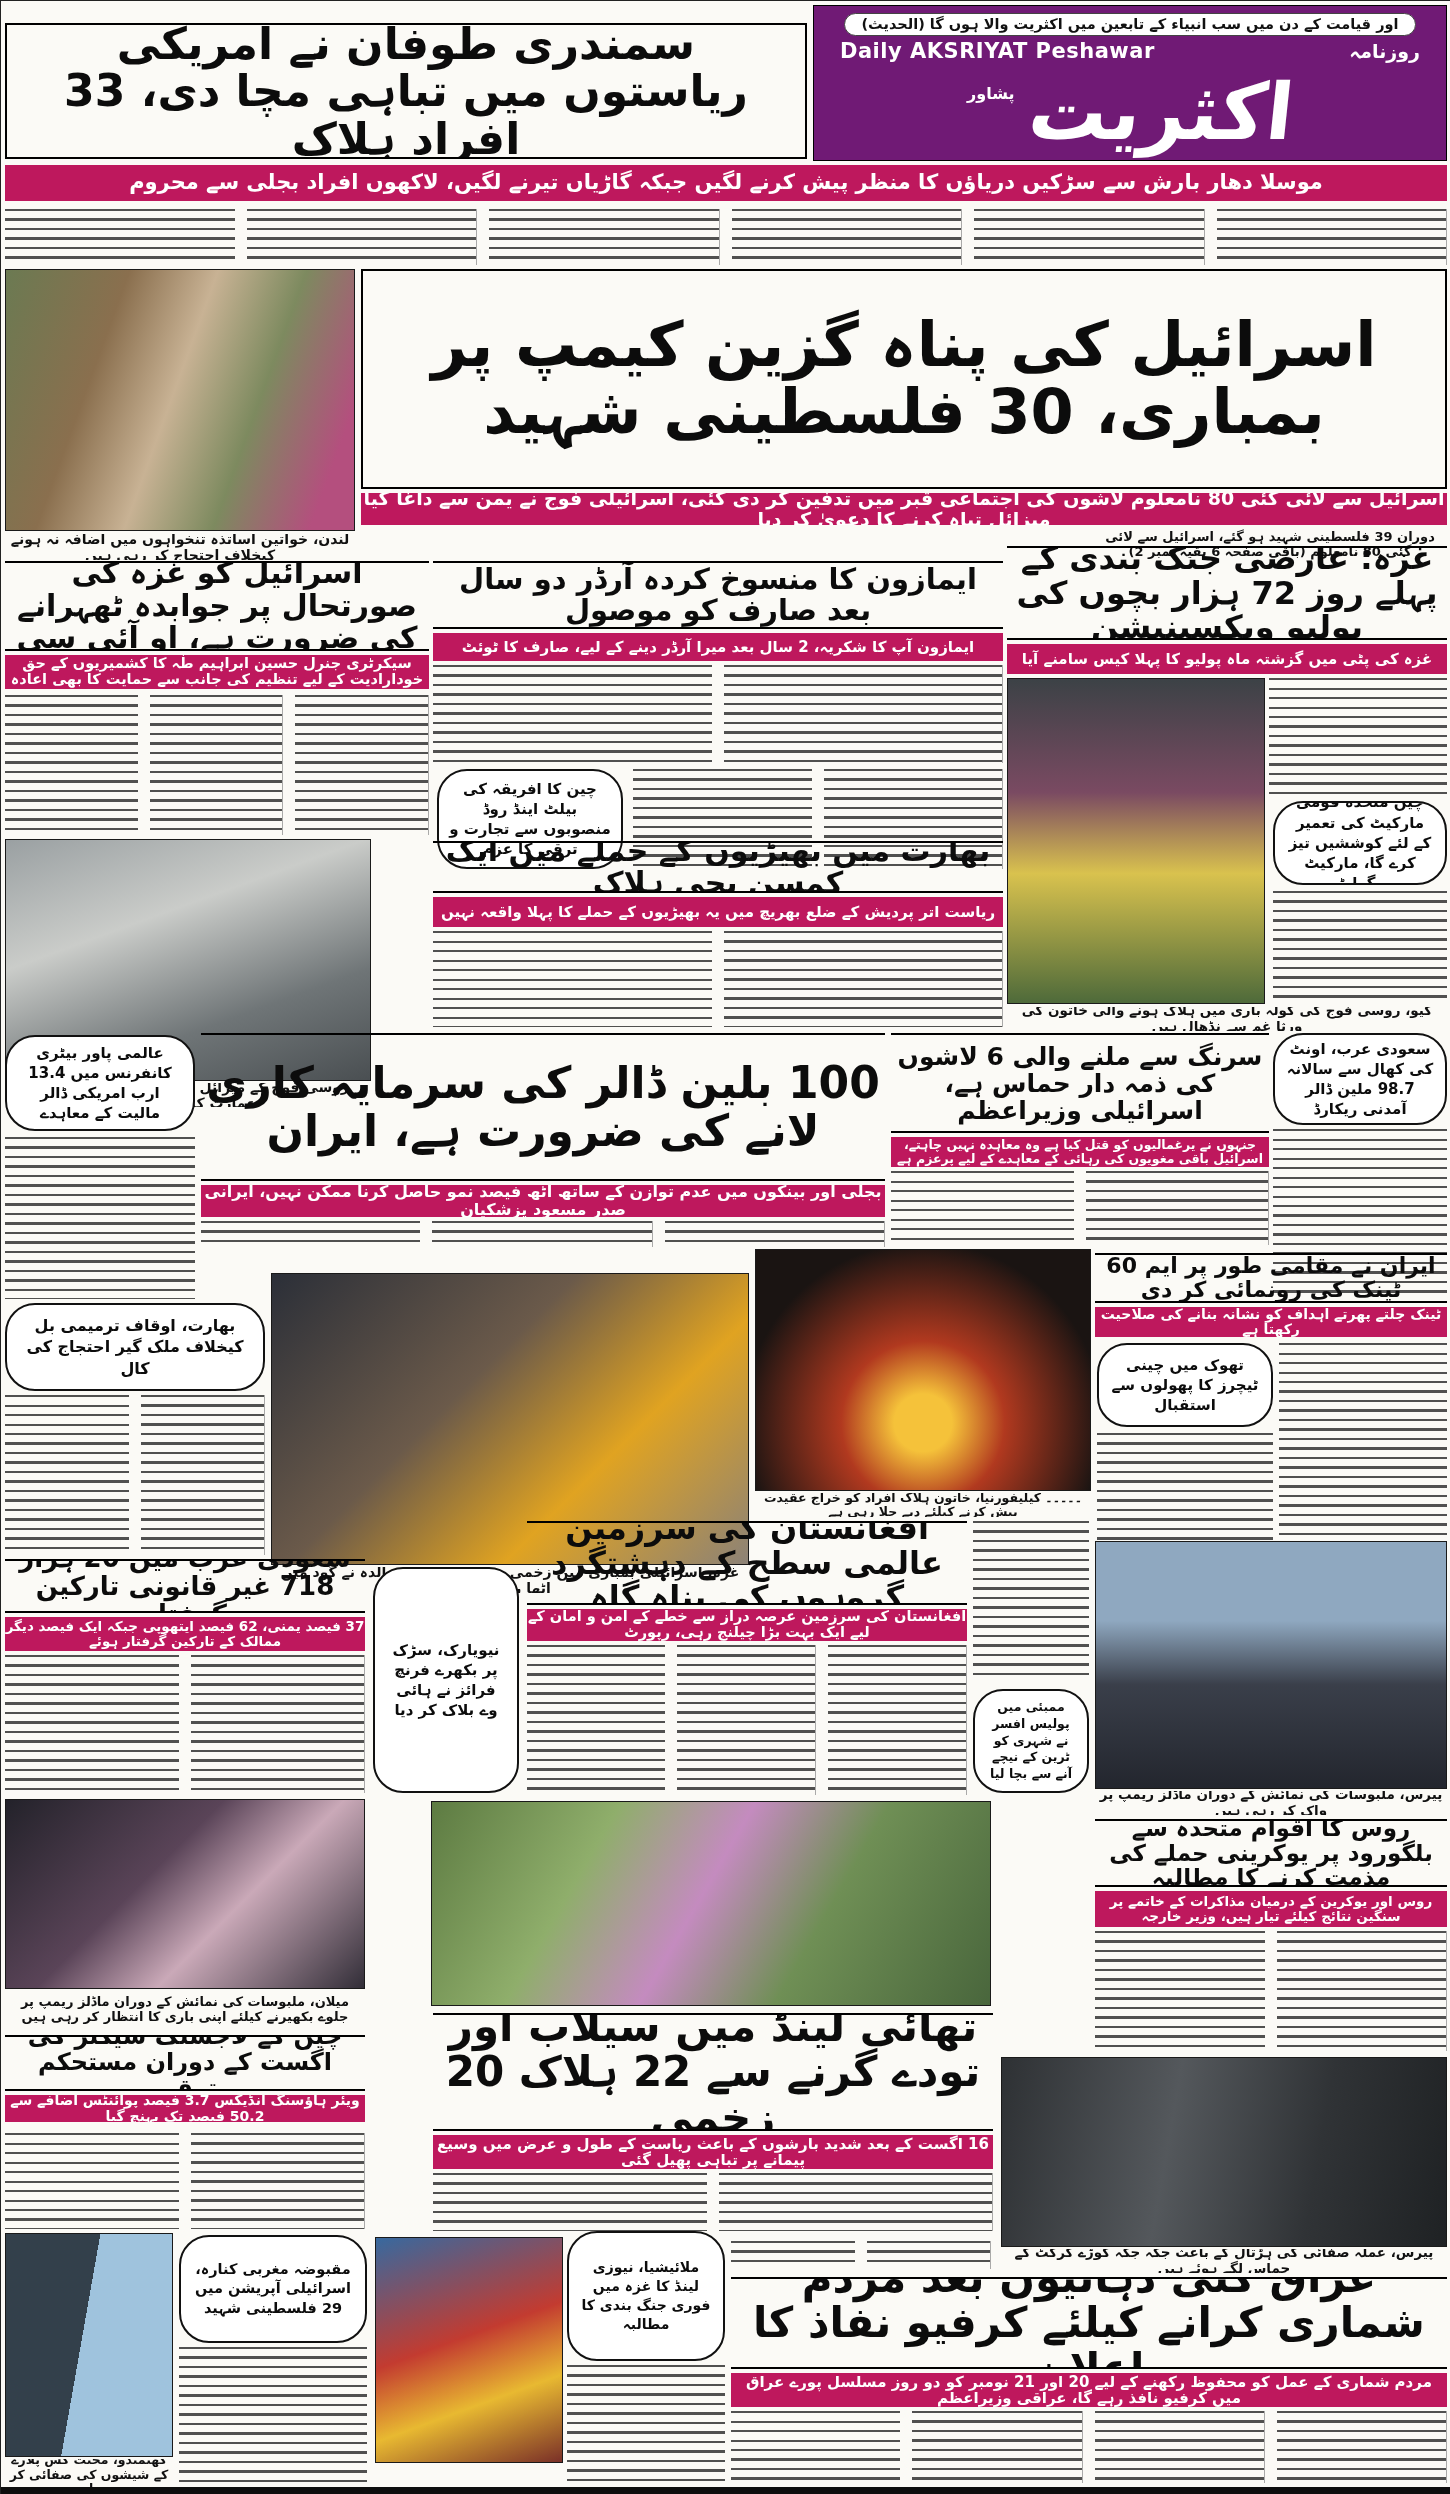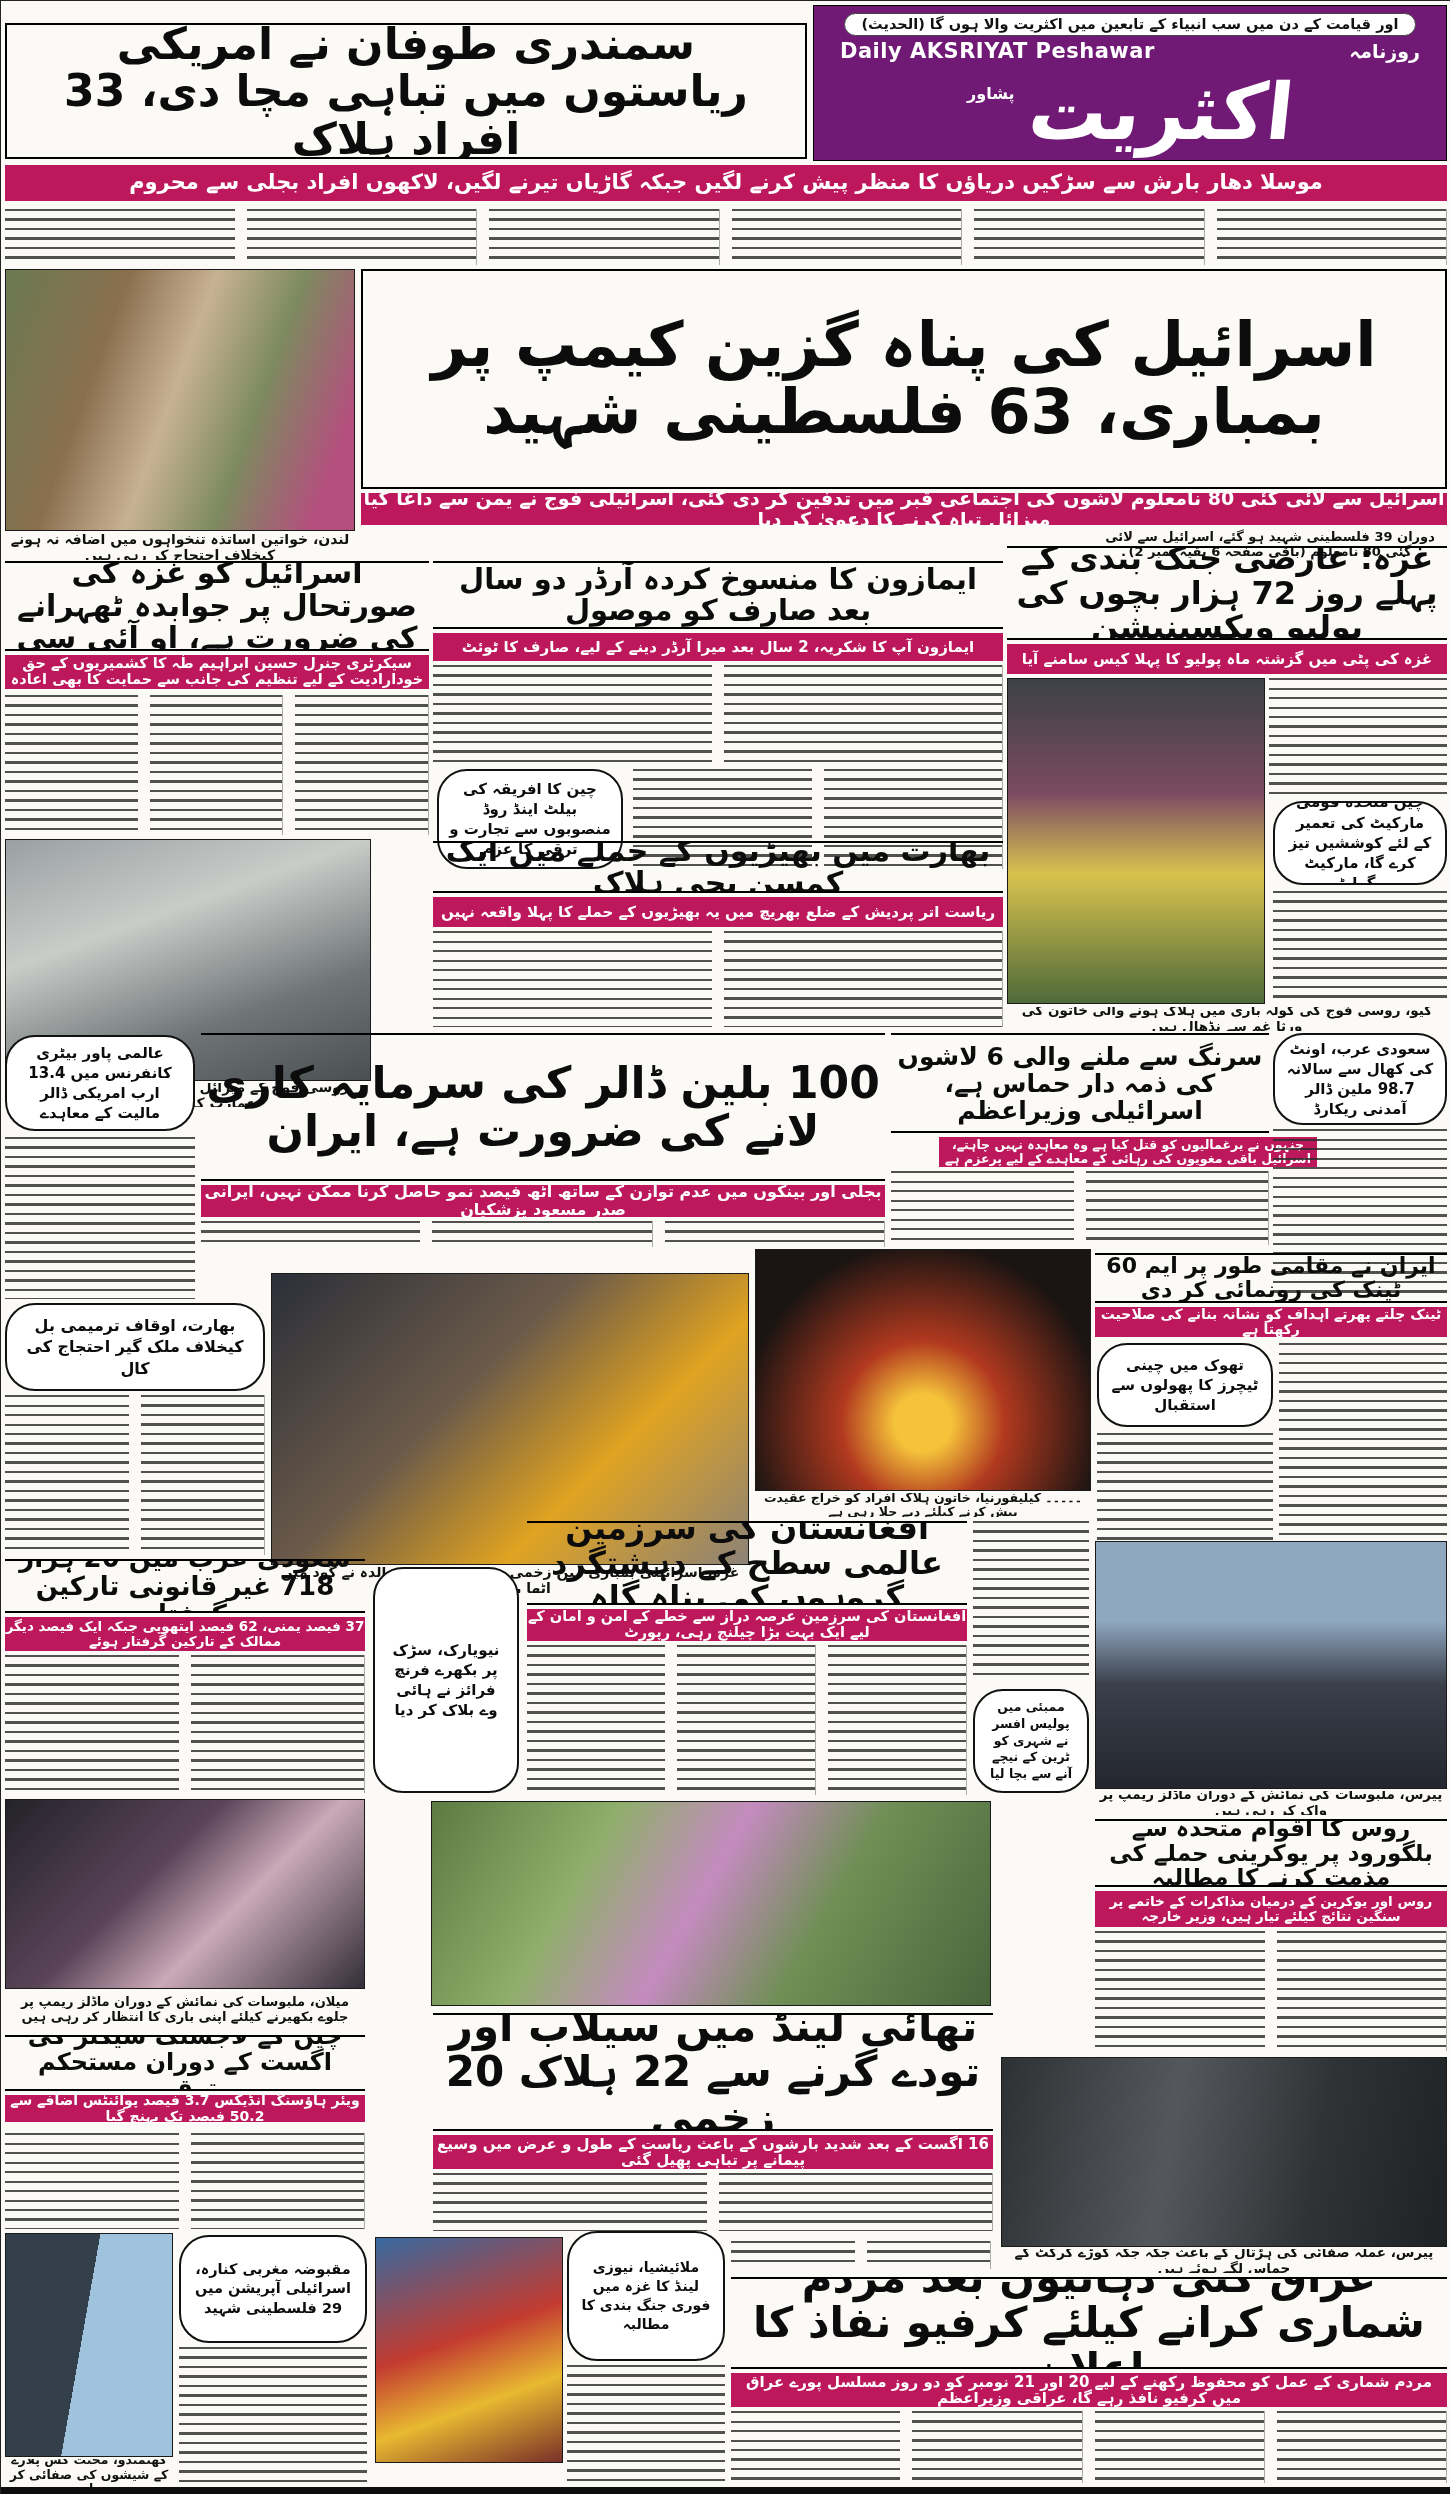--- a/index.html
+++ b/index.html
@@ -69,21 +69,21 @@
       <i class="sim"></i>
     <i class="sim"></i>
       <i class="sim"></i>
     <i class="sim"></i>
       <i class="sim"></i>
   </div>
 
   <div class="abs photo ph-teachers" style="left:4px;top:268px;width:350px;height:262px;"></div>
   <div class="abs cap" style="left:4px;top:533px;width:350px;height:26px;font-size:14px;">لندن، خواتین اساتذہ تنخواہوں میں اضافہ نہ ہونے کیخلاف احتجاج کر رہی ہیں</div>
 
-  <div class="abs hl frame" style="left:360px;top:268px;width:1086px;height:220px;font-size:62px;padding:6px 14px;">اسرائیل کی پناہ گزین کیمپ پر بمباری، 63 فلسطینی شہید</div>
+  <div class="abs hl frame" style="left:360px;top:268px;width:1086px;height:220px;font-size:62px;padding:6px 14px;">اسرائیل کی پناہ گزین کیمپ پر بمباری، 30 فلسطینی شہید</div>
   <div class="abs strip" style="left:360px;top:492px;width:1086px;height:32px;font-size:19px;">اسرائیل سے لائی گئی 80 نامعلوم لاشوں کی اجتماعی قبر میں تدفین کر دی گئی، اسرائیلی فوج نے یمن سے داغا گیا میزائل تباہ کرنے کا دعویٰ کر دیا</div>
   <div class="abs cap" style="left:1092px;top:528px;width:354px;height:32px;font-size:13px;">دوران 39 فلسطینی شہید ہو گئے، اسرائیل سے لائی گئی 80 نامعلوم (باقی صفحہ 6 بقیہ نمبر 2)</div>
 
   <div class="abs hl hlbox" style="left:4px;top:560px;width:424px;height:90px;font-size:30px;">اسرائیل کو غزہ کی صورتحال پر جوابدہ ٹھہرانے کی ضرورت ہے، او آئی سی</div>
   <div class="abs strip" style="left:4px;top:654px;width:424px;height:34px;font-size:14.5px;">سیکرٹری جنرل حسین ابراہیم طٰہ کا کشمیریوں کے حق خودارادیت کے لیے تنظیم کی جانب سے حمایت کا بھی اعادہ</div>
   <div class="abs simw" style="left:4px;top:694px;width:424px;height:140px;">
     <i class="sim"></i>
       <i class="sim"></i>
     <i class="sim"></i>
   </div>
@@ -131,21 +131,21 @@
 
   <div class="abs hl hlbox" style="left:200px;top:1032px;width:684px;height:148px;font-size:44px;">100 بلین ڈالر کی سرمایہ کاری لانے کی ضرورت ہے، ایران</div>
   <div class="abs strip" style="left:200px;top:1184px;width:684px;height:32px;font-size:16px;">بجلی اور بینکوں میں عدم توازن کے ساتھ آٹھ فیصد نمو حاصل کرنا ممکن نہیں، ایرانی صدر مسعود پزشکیان</div>
   <div class="abs simw" style="left:200px;top:1220px;width:684px;height:26px;">
     <i class="sim"></i>
       <i class="sim"></i>
     <i class="sim"></i>
   </div>
 
   <div class="abs hl hlbox" style="left:890px;top:1032px;width:378px;height:100px;font-size:25px;">سرنگ سے ملنے والی 6 لاشوں کی ذمہ دار حماس ہے، اسرائیلی وزیراعظم</div>
-  <div class="abs strip" style="left:938px;top:1136px;width:378px;height:30px;font-size:12.5px;">جنہوں نے یرغمالیوں کو قتل کیا ہے وہ معاہدہ نہیں چاہتے، اسرائیل باقی مغویوں کی رہائی کے معاہدے کے لیے پرعزم ہے</div>
+  <div class="abs strip" style="left:890px;top:1136px;width:378px;height:30px;font-size:12.5px;">جنہوں نے یرغمالیوں کو قتل کیا ہے وہ معاہدہ نہیں چاہتے، اسرائیل باقی مغویوں کی رہائی کے معاہدے کے لیے پرعزم ہے</div>
   <div class="abs simw" style="left:890px;top:1170px;width:378px;height:74px;">
     <i class="sim"></i>
       <i class="sim"></i>
   </div>
 
   <div class="abs boxhl" style="left:1272px;top:1032px;width:174px;height:92px;font-size:15px;">سعودی عرب، اونٹ کی کھال سے سالانہ 98.7 ملین ڈالر آمدنی ریکارڈ</div>
   <div class="abs simw" style="left:1272px;top:1128px;width:174px;height:170px;">
     <i class="sim"></i>
   </div>
 

